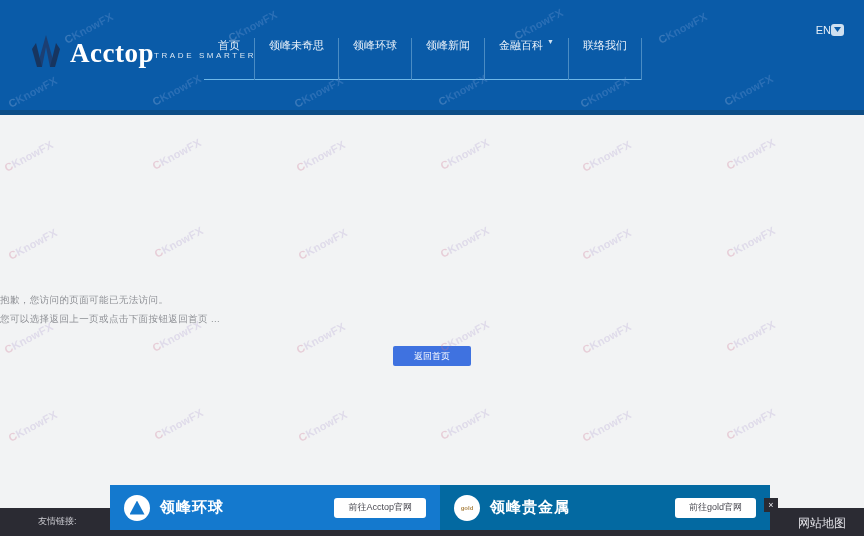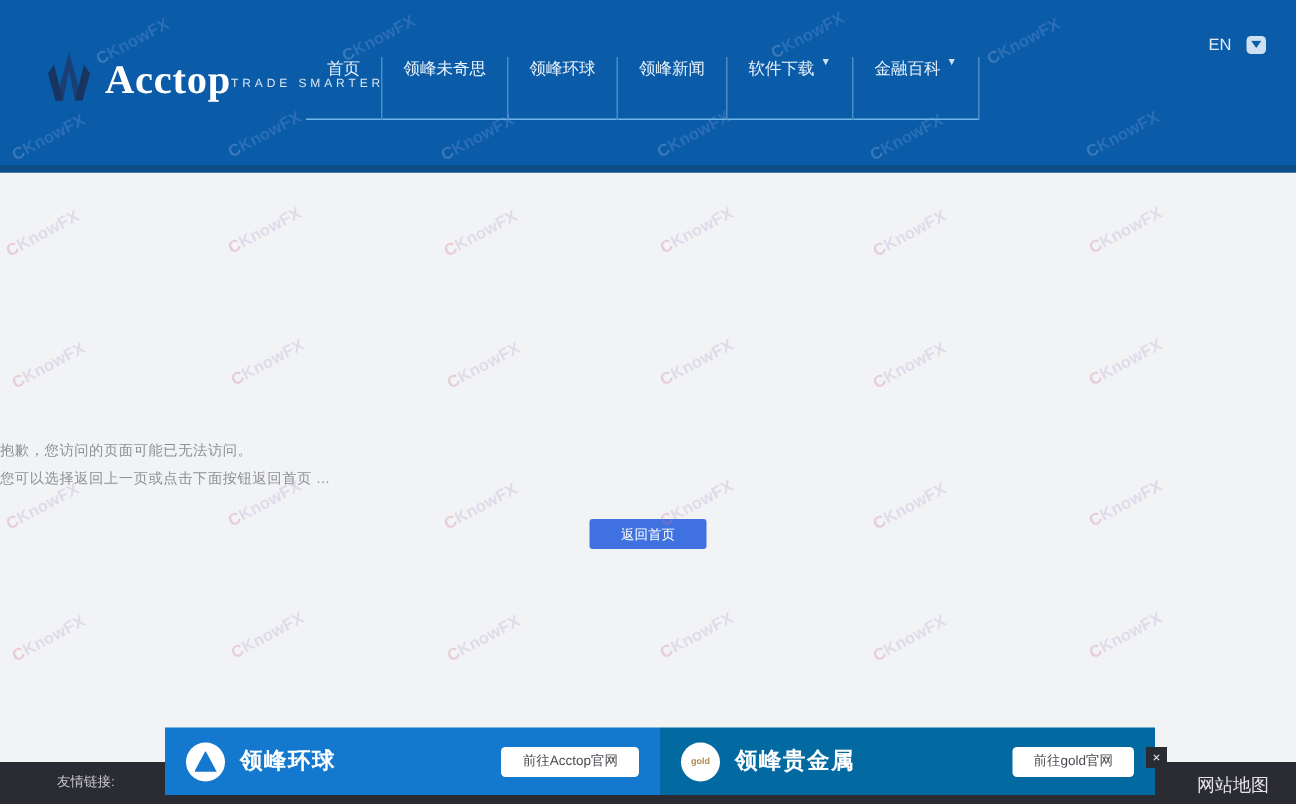--- a/index.html
+++ b/index.html
@@ -45,21 +45,21 @@
     color:#eaf2fa; font-size:11px; white-space:nowrap;
     border-right:1px solid #4a8cc4;
     cursor:pointer;
   }
   .nav-item:last-child { border-right:1px solid #4a8cc4; }
   .nav-caret { font-size:7px; color:#cfe2f3; line-height:1; }
 
   
   #topright {
     position:absolute; right:20px; top:24px;
-    display:flex; align-items:flex-end; gap:10px;
+    display:flex; align-items:flex-end; 
   }
   #lang-en { color:#e5eef7; font-size:11px; cursor:pointer; }
   #wechat-icon {
     width:13px; height:12px; position:relative;
     background:#cfe0f0; border-radius:3px; cursor:pointer;
   }
   #wechat-icon:after{
     content:""; position:absolute; left:3px; top:3px;
     width:7px; height:5px; background:#0a5ba8;
     clip-path:polygon(0 0,100% 0,50% 100%);
@@ -199,26 +199,25 @@
     <div class="nav-item">
       <span>领峰未奇思</span>
     </div>
     <div class="nav-item">
       <span>领峰环球</span>
     </div>
     <div class="nav-item">
       <span>领峰新闻</span>
     </div>
     <div class="nav-item">
-      <span>软件下载</span>
-      <span class="nav-caret">▼</span>
-    </div>
-    <div class="nav-item">
       <span>金融百科</span>
       <span class="nav-caret">▼</span>
+    </div>
+    <div class="nav-item">
+      <span>联络我们</span>
     </div>
   </nav>
 
   <div class="wm onblue" style="left:6px;  top:86px;"><span class="c">C</span>KnowFX</div>
   <div class="wm onblue" style="left:150px;top:84px;"><span class="c">C</span>KnowFX</div>
   <div class="wm onblue" style="left:292px;top:86px;"><span class="c">C</span>KnowFX</div>
   <div class="wm onblue" style="left:436px;top:84px;"><span class="c">C</span>KnowFX</div>
   <div class="wm onblue" style="left:578px;top:86px;"><span class="c">C</span>KnowFX</div>
   <div class="wm onblue" style="left:722px;top:84px;"><span class="c">C</span>KnowFX</div>
   <div class="wm onblue" style="left:226px;top:20px;"><span class="c">C</span>KnowFX</div>

